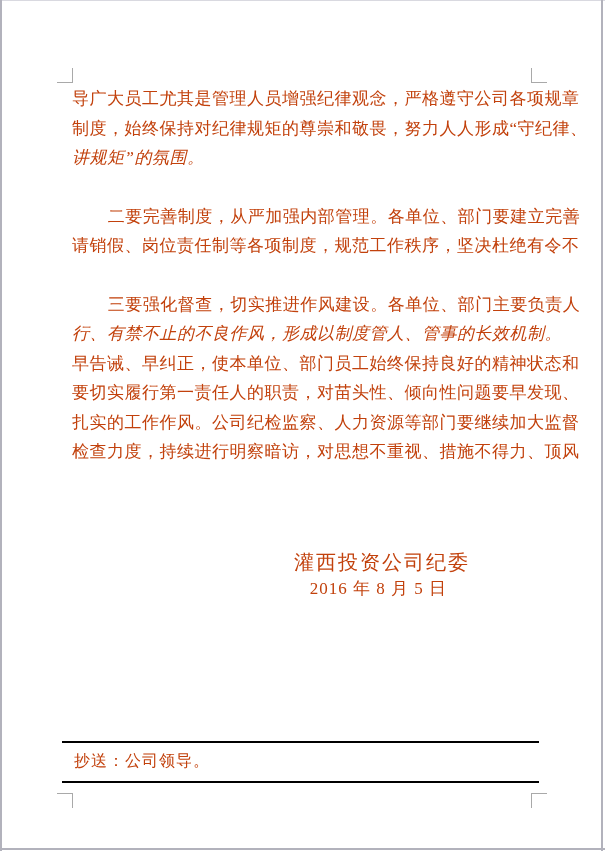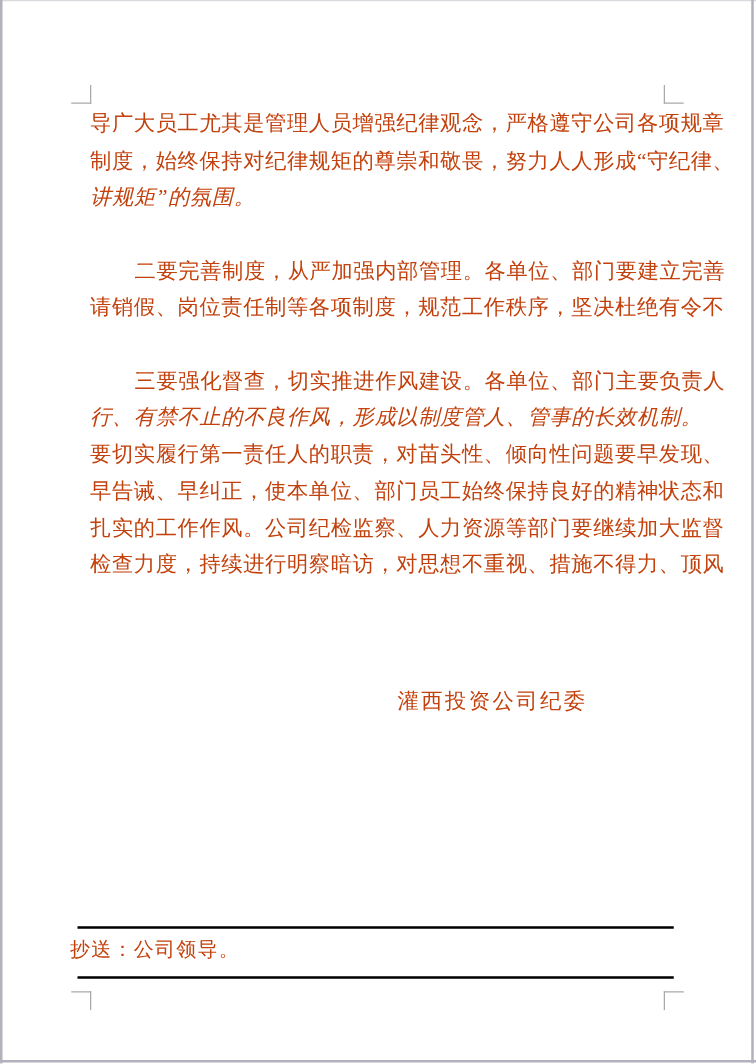--- a/index.html
+++ b/index.html
@@ -53,21 +53,21 @@
   .bodyline.indent {
     text-indent: 2.1em;
     margin-top: 29px;
   }
 
   .sign-org {
     position: absolute;
     left: 72px;
     top: 549px;
     width: 460px;
-    font-size: 17px;
+    font-size: 20px;
     letter-spacing: 2px;
     text-align: right;
     padding-right: 62px;
     box-sizing: border-box;
   }
   .sign-date {
     position: absolute;
     left: 72px;
     top: 577px;
     width: 460px;
@@ -83,21 +83,21 @@
     left: 62px;
     width: 477px;
     height: 0;
     border-top: 2px solid #000000;
   }
   .rule-top    { top: 741px; }
   .rule-bottom { top: 781px; }
 
   .cc-line {
     position: absolute;
-    left: 56px;
+    left: 74px;
     top: 749px;
     font-size: 16px;
     letter-spacing: 1px;
     line-height: 24px;
   }
 </style>
 </head>
 <body>
 
 <div class="page">
@@ -115,25 +115,26 @@
   <div class="content">
     <div class="bodyline">导广大员工尤其是管理人员增强纪律观念，严格遵守公司各项规章</div>
     <div class="bodyline">制度，始终保持对纪律规矩的尊崇和敬畏，努力人人形成“守纪律、</div>
     <div class="bodyline para-last">讲规矩”的氛围。</div>
 
     <div class="bodyline indent">二要完善制度，从严加强内部管理。各单位、部门要建立完善</div>
     <div class="bodyline">请销假、岗位责任制等各项制度，规范工作秩序，坚决杜绝有令不</div>
     <div class="bodyline indent">三要强化督查，切实推进作风建设。各单位、部门主要负责人</div>
 
     <div class="bodyline para-last">行、有禁不止的不良作风，形成以制度管人、管事的长效机制。</div>
+    <div class="bodyline">早告诫、早纠正，使本单位、部门员工始终保持良好的精神状态和</div>
     <div class="bodyline">要切实履行第一责任人的职责，对苗头性、倾向性问题要早发现、</div>
-    <div class="bodyline">早告诫、早纠正，使本单位、部门员工始终保持良好的精神状态和</div>
     <div class="bodyline">扎实的工作作风。公司纪检监察、人力资源等部门要继续加大监督</div>
     <div class="bodyline">检查力度，持续进行明察暗访，对思想不重视、措施不得力、顶风</div>
   </div>
 
   <div class="sign-org">灌西投资公司纪委</div>
+  <div class="sign-date">2016 年 8 月 5 日</div>
 
   <div class="rule rule-top"></div>
   <div class="cc-line">抄送：公司领导。</div>
   <div class="rule rule-bottom"></div>
 
 </div>
 
 </body></html>

